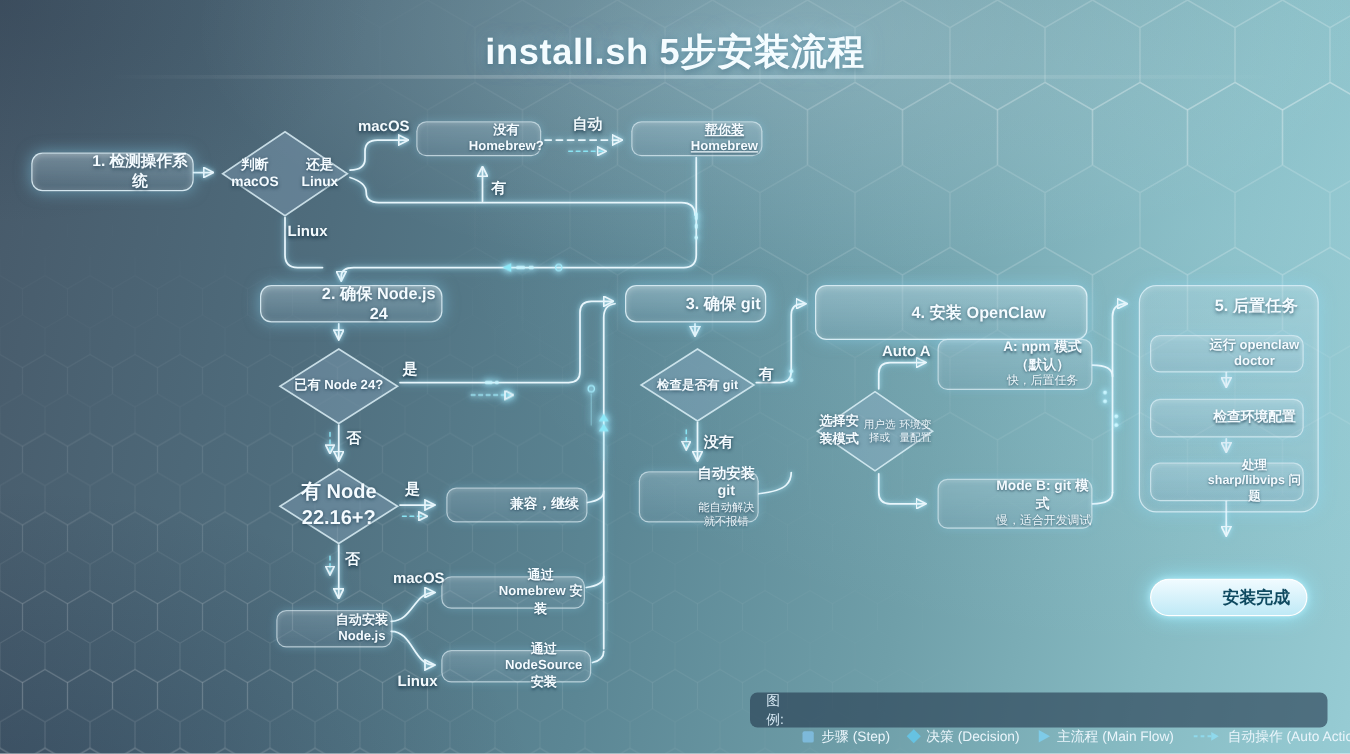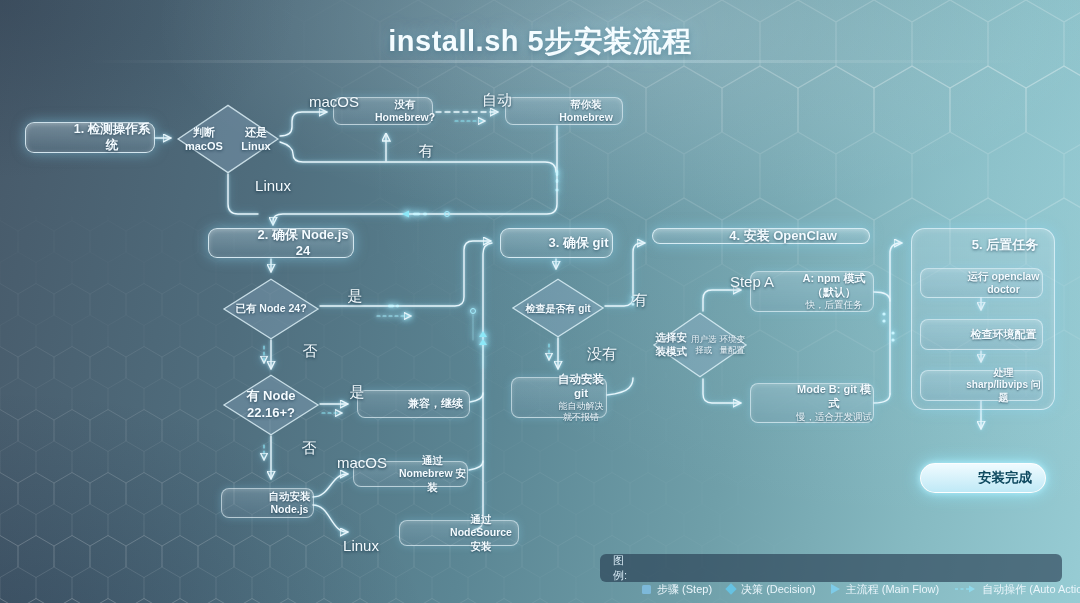--- a/index.html
+++ b/index.html
@@ -65,21 +65,21 @@
   }
   .diamond { position:absolute; }
   .diamond .dsvg { position:absolute; left:0; top:0; width:100%; height:100%; overflow:visible; }
   .diamond polygon { fill:rgba(150,180,205,.30); stroke:rgba(228,246,253,.8); stroke-width:1.3; vector-effect:non-scaling-stroke; }
   .dlabel { position:absolute; left:0; top:0; width:100%; height:100%;
     display:flex; flex-direction:row; align-items:center; justify-content:center;
     color:#f4fbff; font-weight:bold; font-size:11px; line-height:1.3; text-align:center;
     text-shadow:0 1px 3px rgba(15,45,65,.7); }
   .l2 { font-size:9.5px; font-weight:normal; opacity:.95; }
   .elabel { position:absolute; transform:translate(-50%,-50%); white-space:nowrap;
-    font-size:15px; font-weight:normal; color:#f3fafd; text-shadow:0 1px 3px rgba(10,40,60,.85);margin-left:27px; }
+    font-size:12px; font-weight:bold; color:#f3fafd; text-shadow:0 1px 3px rgba(10,40,60,.85); }
 
   .legend {
     position:absolute; left:600px; top:554px; width:462px; height:28px; box-sizing:border-box;
     background:rgba(36,57,77,.62); border-radius:6px;
     display:flex; align-items:center; gap:15px; padding:0 13px;
     color:#eaf5fb; font-size:11px;
   }
   .legend .lprefix { color:#d7e9f4; }
   .legend .litem { display:flex; align-items:center; gap:6px; white-space:nowrap;margin-top:42px; }
   .lic-square { width:9px; height:9px; background:#7db9da; border-radius:1.5px; }
@@ -212,59 +212,59 @@
     <div class="dlabel">
       <span>判断 macOS</span>
       <span>还是 Linux</span>
     </div>
   </div>
 
   <div class="node subbox" style="left:333px; top:97px; width:100px; height:28px;">
     <span>没有 Homebrew?</span>
   </div>
 
-  <div class="node subbox" style="left:505px; top:97px; width:118px; height:28px;">
+  <div class="node subbox" style="left:505px; top:97px; width:105px; height:28px;text-decoration:underline;">
     <span>帮你装 Homebrew</span>
   </div>
 
   <div class="node stepbox" style="left:208px; top:228px; width:146px; height:30px;">
     <span>2. 确保 Node.js 24</span>
   </div>
 
   <div class="diamond" style="left:222px; top:278px; width:98px; height:62px;">
     <svg class="dsvg" viewBox="0 0 100 100" preserveAspectRatio="none">
       <polygon points="50,2 98,50 50,98 2,50"></polygon>
       </svg>
     <div class="dlabel" style="font-size:10.5px;">
       <span>已有 Node 24?</span>
     </div>
   </div>
 
   <div class="diamond" style="left:222px; top:374px; width:98px; height:62px;">
     <svg class="dsvg" viewBox="0 0 100 100" preserveAspectRatio="none">
       <polygon points="50,2 98,50 50,98 2,50"></polygon>
       </svg>
-    <div class="dlabel" style="font-size:13px;">
+    <div class="dlabel" style="font-size:16px;">
       <span>有 Node 22.16+?</span>
     </div>
   </div>
 
   <div class="node subbox" style="left:357px; top:390px; width:113px; height:28px; font-size:11px;">
     <span>兼容，继续</span>
   </div>
 
   <div class="node subbox" style="left:221px; top:488px; width:93px; height:30px;">
     <span>自动安装 Node.js</span>
   </div>
 
   <div class="node subbox" style="left:353px; top:461px; width:115px; height:26px;">
     <span>通过 Nomebrew 安装</span>
   </div>
 
-  <div class="node subbox" style="left:353px; top:520px; width:120px; height:26px;margin-left:46px;">
+  <div class="node subbox" style="left:353px; top:520px; width:120px; height:26px;">
     <span>通过 NodeSource 安装</span>
   </div>
 
   <div class="node stepbox" style="left:500px; top:228px; width:113px; height:30px;">
     <span>3. 确保 git</span>
   </div>
 
   <div class="diamond" style="left:511px; top:278px; width:94px; height:60px;">
     <svg class="dsvg" viewBox="0 0 100 100" preserveAspectRatio="none">
       <polygon points="50,2 98,50 50,98 2,50"></polygon>
@@ -272,41 +272,41 @@
     <div class="dlabel" style="font-size:10px;">
       <span>检查是否有 git</span>
     </div>
   </div>
 
   <div class="node subbox" style="left:511px; top:377px; width:96px; height:41px; font-size:11.5px;">
     <span>自动安装 git</span>
     <span class="l2" style="font-size:9px;">能自动解决就不报错</span>
   </div>
 
-  <div class="node stepbox" style="left:652px; top:228px; width:218px; height:16px;">
+  <div class="node stepbox" style="left:652px; top:228px; width:218px; height:44px;">
     <span>4. 安装 OpenClaw</span>
   </div>
 
   <div class="diamond" style="left:652px; top:312px; width:96px; height:66px;">
     <svg class="dsvg" viewBox="0 0 100 100" preserveAspectRatio="none">
       <polygon points="50,2 98,50 50,98 2,50"></polygon>
       </svg>
     <div class="dlabel" style="font-size:10.5px;">
       <span>选择安装模式</span>
       <span class="l2" style="font-size:8.5px;">用户选择或</span>
       <span class="l2" style="font-size:8.5px;">环境变量配置</span>
     </div>
   </div>
 
   <div class="node subbox" style="left:750px; top:271px; width:124px; height:41px; font-size:11px;">
     <span>A: npm 模式（默认）</span>
     <span class="l2">快，后置任务</span>
   </div>
 
-  <div class="node subbox" style="left:750px; top:383px; width:124px; height:40px; font-size:11px;">
+  <div class="node subbox" style="left:750px; top:383px; width:124px; height:40px; font-size:11px;align-items:flex-end;">
     <span>Mode B: git 模式</span>
     <span class="l2">慢，适合开发调试</span>
   </div>
 
   <div class="node panel" style="left:911px; top:228px; width:144px; height:182px;">
     <span class="ptitle">5. 后置任务</span>
   </div>
 
   <div class="node subbox" style="left:920px; top:268px; width:123px; height:30px; font-size:10.5px;">
     <span>运行 openclaw doctor</span>
@@ -329,21 +329,21 @@
   <div class="elabel" style="left:399px; top:151px;">有</div>
   <div class="elabel" style="left:246px; top:185px;">Linux</div>
   <div class="elabel" style="left:328px; top:296px;">是</div>
   <div class="elabel" style="left:283px; top:351px;">否</div>
   <div class="elabel" style="left:330px; top:392px;">是</div>
   <div class="elabel" style="left:282px; top:448px;">否</div>
   <div class="elabel" style="left:335px; top:462px;">macOS</div>
   <div class="elabel" style="left:334px; top:545px;">Linux</div>
   <div class="elabel" style="left:613px; top:300px;">有</div>
   <div class="elabel" style="left:575px; top:354px;">没有</div>
-  <div class="elabel" style="left:725px; top:281px;">Step A</div>
+  <div class="elabel" style="left:725px; top:281px;">Auto A</div>
 
   <div class="legend">
     <span class="lprefix">图例:</span>
     <span class="litem">
       <span class="lic-square"></span>
       <span>步骤 (Step)</span>
     </span>
     <span class="litem">
       <span class="lic-diamond"></span>
       <span>决策 (Decision)</span>

